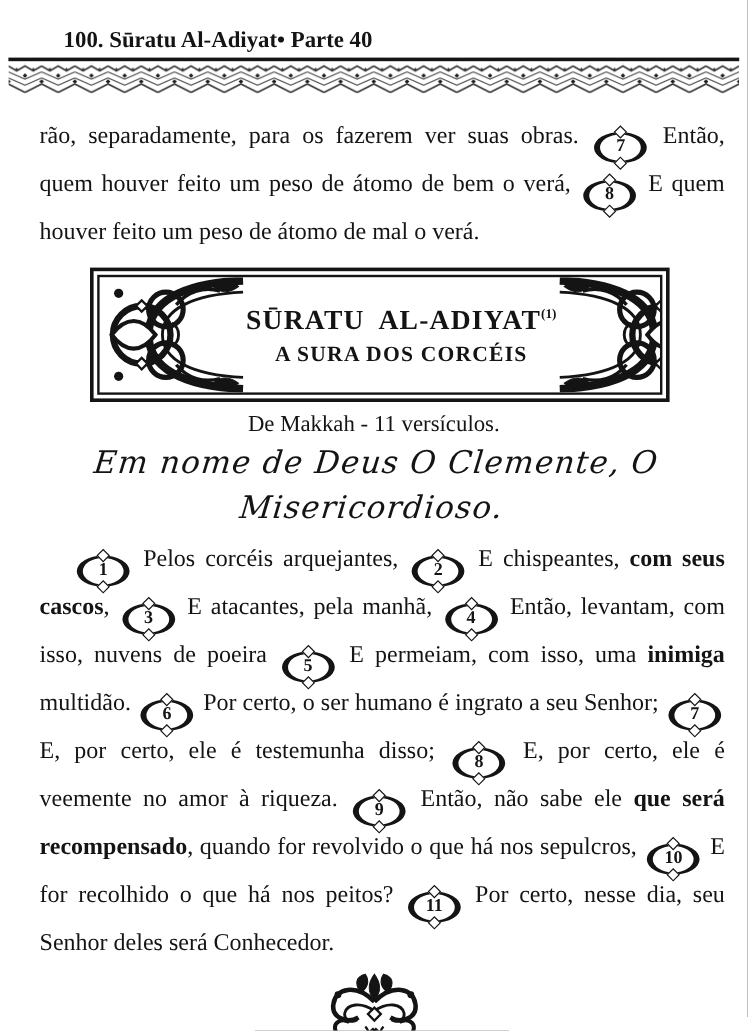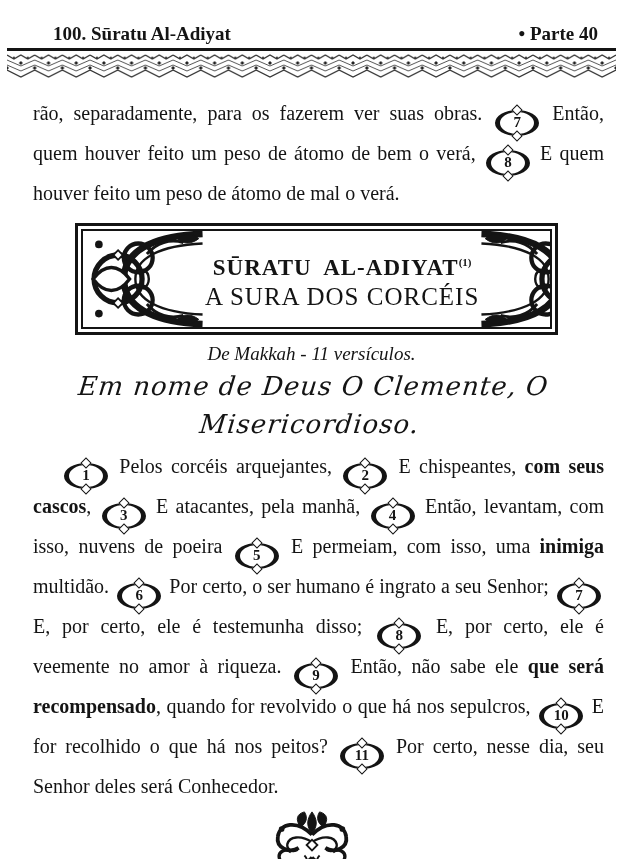--- a/index.html
+++ b/index.html
@@ -13,21 +13,21 @@
     margin:0 auto;
     background:var(--paper);
     color:var(--ink);
     font-family:"Liberation Serif","DejaVu Serif",serif;
     overflow:hidden;
     box-sizing:border-box;
     padding-top:24px;
   }
   
   .header-row{
-    display:flex;justify-content:space-between;align-items:baseline;
+    display:flex;align-items:baseline;
     padding:0 25px 0 53px;
     font-size:19px;font-weight:bold;line-height:20px;
   }
   .rule-lace{margin:4px 7px 0 7px;}
   .header-rule{border-top:3px solid var(--ink);height:0;}
   .lace{display:block;margin-top:2px;width:100%;height:25px;}
   
   .para{
     margin:18px 19px 0 33px;
     font-size:20px;line-height:35px;
@@ -81,26 +81,26 @@
     flex:1 1 auto;
     display:flex;flex-direction:column;justify-content:center;align-items:center;
     text-align:center;
   }
   .sura-title{
     font-size:23px;font-weight:bold;letter-spacing:1px;word-spacing:6px;line-height:29px;
     white-space:nowrap;
   }
   .sura-title sup{font-size:11px;font-weight:bold;vertical-align:9px;letter-spacing:0;}
   .sura-subtitle{
-    font-size:25px;font-weight:normal;letter-spacing:1px;line-height:29px;white-space:nowrap;
+    font-size:18px;font-weight:bold;letter-spacing:1px;line-height:29px;white-space:nowrap;
   }
   
   .origin{
     margin-top:8px;text-align:center;
-    font-style:italic;font-size:19px;line-height:22px;
+    font-size:19px;line-height:22px;
   }
   .bismillah{
     margin-top:2px;text-align:center;
     font-family:"DejaVu Serif","Liberation Serif",serif;
     font-style:italic;
     font-size:26px;line-height:38px;letter-spacing:1px;
     transform:skewX(-6deg);
   }
   
   .ornament{display:block;margin:6px auto 0;}

